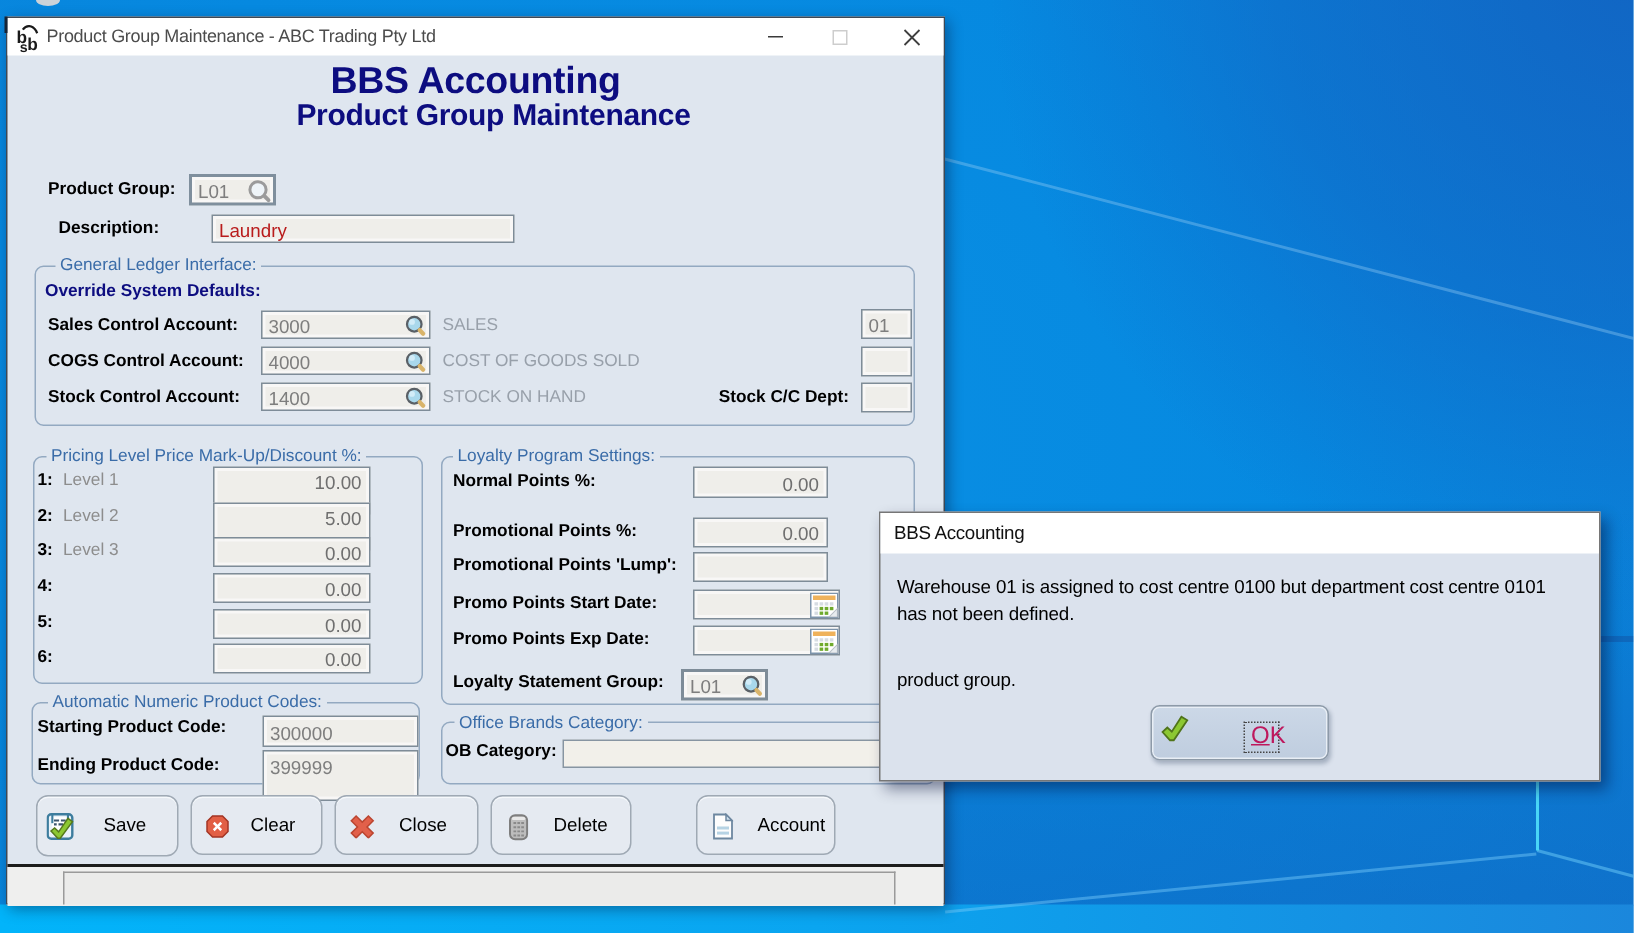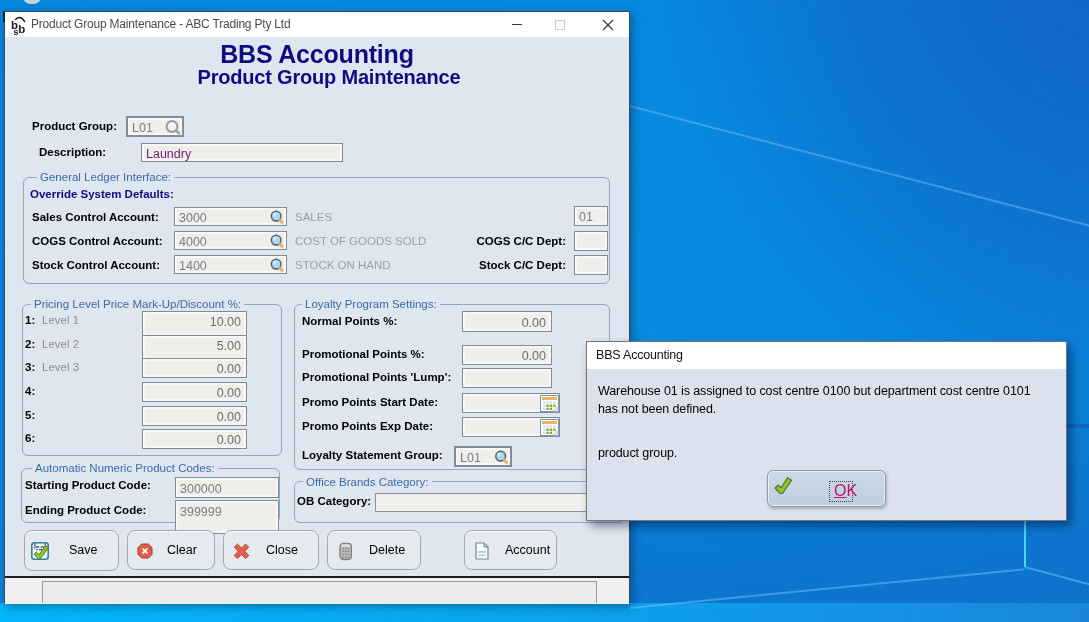--- a/index.html
+++ b/index.html
@@ -100,21 +100,21 @@
   <span class="abs lb" style="left:27px;top:108px">Product Group:</span>
   <div class="abs inp" style="left:121px;top:104px;width:58px;height:21px;border-width:2px;border-color:#7f8f9d">
     <span class="itx" style="top:3px">L01</span>
     <svg class="abs" style="left:36px;top:1px" width="19" height="18" viewBox="0 0 19 18">
       <circle cx="8" cy="7.5" r="5.4" fill="#eef4f8" stroke="#9b9b9b" stroke-width="2"></circle>
       <line x1="12.2" y1="11.6" x2="15" y2="14.4" stroke="#9b9b9b" stroke-width="2.6" stroke-linecap="round"></line>
     </svg>
   </div>
   <span class="abs lb" style="left:34px;top:134px">Description:</span>
   <div class="abs inp" style="left:136px;top:131px;width:202px;height:19px">
-      <span class="itx" style="color:#701a75">Laundry</span>
+      <span class="itx" style="color:#b91c1c">Laundry</span>
     </div>
 
   <div class="abs fs" style="left:18px;top:165px;width:587px;height:107px"></div>
   <span class="lg" style="left:32px;top:159px">General Ledger Interface:</span>
   <span class="abs lb" style="left:25px;top:176px;color:#0d0d80">Override System Defaults:</span>
 
   <span class="abs lb" style="left:27px;top:199px">Sales Control Account:</span>
   <div class="abs inp glr" style="left:169px;top:195px;width:113px;height:19px">
       <span class="itx">3000</span>
     <svg class="abs magb" style="left:93px;top:2px" width="19" height="15" viewBox="0 0 20 17">
@@ -131,21 +131,20 @@
   <span class="abs lb" style="left:27px;top:223px">COGS Control Account:</span>
   <div class="abs inp glr" style="left:169px;top:219px;width:113px;height:19px">
       <span class="itx">4000</span>
     <svg class="abs magb" style="left:93px;top:2px" width="19" height="15" viewBox="0 0 20 17">
       <circle cx="8.5" cy="7" r="5.5" fill="#a9d8ec" stroke="#5a6066" stroke-width="1.7"></circle>
       <circle cx="6.8" cy="5.2" r="2.2" fill="#d2ecf8" stroke="none"></circle>
       <line x1="12.6" y1="11.4" x2="15.2" y2="14.2" stroke="#d9b46a" stroke-width="3.2" stroke-linecap="round"></line>
     </svg>
   </div>
   <span class="abs gy" style="left:290px;top:223px;color:#98a0aa">COST OF GOODS SOLD</span>
-  <span class="abs lb" style="left:0;top:223px;width:561px;text-align:right">COGS C/C Dept:</span>
   <div class="abs inp" style="left:569px;top:219px;width:34px;height:20px"></div>
 
   <span class="abs lb" style="left:27px;top:247px">Stock Control Account:</span>
   <div class="abs inp glr" style="left:169px;top:243px;width:113px;height:19px">
       <span class="itx">1400</span>
     <svg class="abs magb" style="left:93px;top:2px" width="19" height="15" viewBox="0 0 20 17">
       <circle cx="8.5" cy="7" r="5.5" fill="#a9d8ec" stroke="#5a6066" stroke-width="1.7"></circle>
       <circle cx="6.8" cy="5.2" r="2.2" fill="#d2ecf8" stroke="none"></circle>
       <line x1="12.6" y1="11.4" x2="15.2" y2="14.2" stroke="#d9b46a" stroke-width="3.2" stroke-linecap="round"></line>
     </svg>

